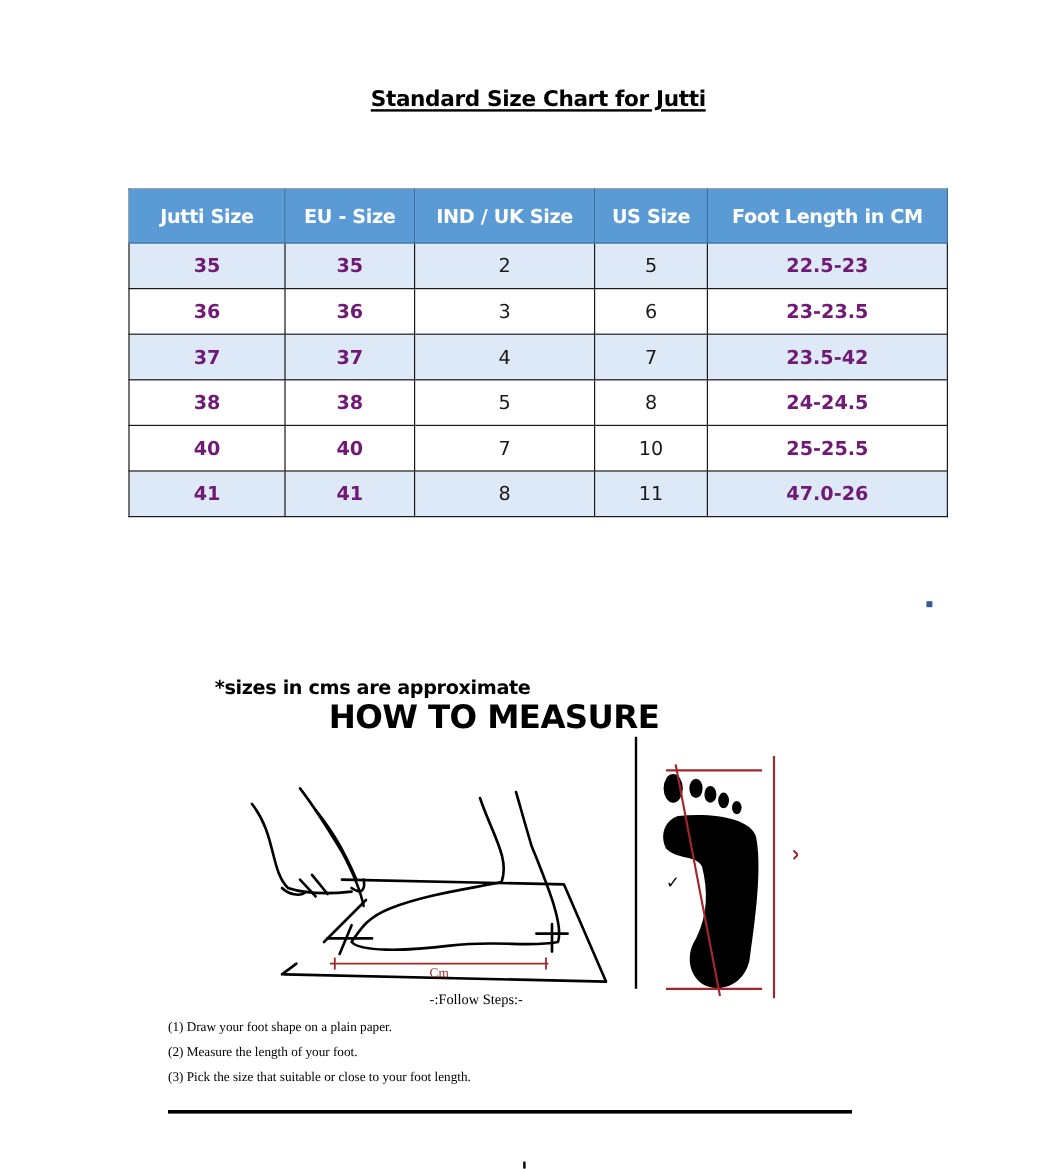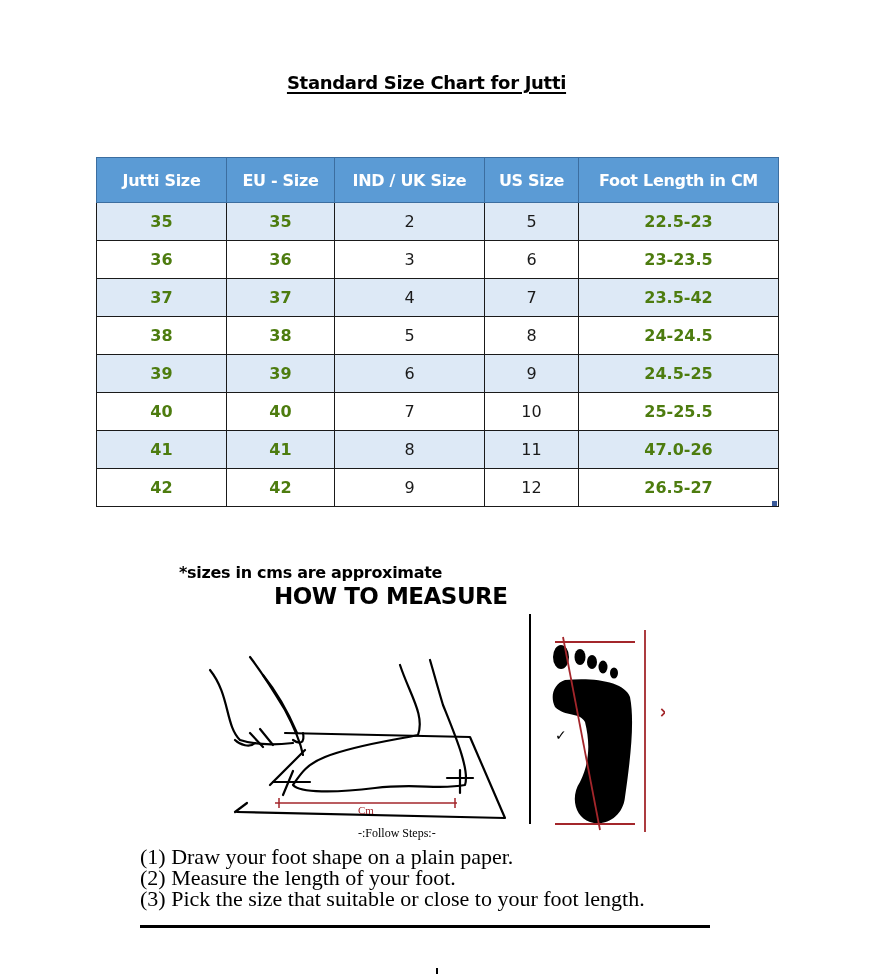--- a/index.html
+++ b/index.html
@@ -2,59 +2,60 @@
 <html><head>
   <meta charset="utf-8">
   <style>
     html, body { margin: 0; padding: 0; background: #ffffff; }
     body { width: 874px; height: 974px; position: relative; overflow: hidden; font-family: "DejaVu Sans", sans-serif; color: #000; }
 
     .title {
       position: absolute; left: 0; top: 72px; width: 853px; text-align: center;
       font-family: "DejaVu Sans", sans-serif; font-weight: bold; font-size: 18px;
       letter-spacing: -0.3px;
+      padding-left: 22px;
     }
     .title span { text-decoration: underline; text-decoration-thickness: 2px; text-underline-offset: 3px; }
 
     table.size-table {
-      position: absolute; left: 96px; top: 157px; width: 682px;
+      position: absolute; left: 107px; top: 157px; width: 682px;
       border-collapse: collapse; table-layout: fixed;
       font-family: "DejaVu Sans", sans-serif;
     }
     table.size-table th, table.size-table td {
       border: 1px solid #1a1a1a; text-align: center; padding: 0; height: 37px;
     }
     table.size-table th {
       background: #5b9bd5; color: #ffffff; font-weight: bold; font-size: 16px; height: 44px;
       border-color: #3c6ea0; letter-spacing: -0.3px;
     }
     table.size-table tr.alt td { background: #dde9f6; }
     table.size-table td { font-size: 16px; }
-    table.size-table td.red { color: #4d7c0f; font-weight: bold; }
+    table.size-table td.red { color: #701a75; font-weight: bold; }
     table.size-table td.plain { color: #1a1a1a; }
     .corner-mark { position: absolute; left: 772px; top: 501px; width: 5px; height: 5px; background: #3a5a9a; }
 
     .approx {
       position: absolute; left: 143px; top: 563px; font-weight: bold; font-size: 16px;
       font-family: "DejaVu Sans", sans-serif; letter-spacing: -0.3px; margin-left: 36px;
     }
     .how {
-      position: absolute; left: 274px; top: 583px; font-weight: bold; font-size: 23px;
+      position: absolute; left: 274px; top: 583px; font-weight: bold; font-size: 27px;
       font-family: "DejaVu Sans", sans-serif; letter-spacing: -0.5px;
     }
 
     .illus-left { position: absolute; left: 175px; top: 615px; }
     .divider-v { position: absolute; left: 529px; top: 614px; width: 2px; height: 210px; background: #000; }
     .illus-right { position: absolute; left: 535px; top: 622px; }
 
     .follow {
       position: absolute; left: 358px; top: 826px; font-family: "Liberation Serif", serif; font-size: 12px;
     }
     .steps {
-      position: absolute; left: 140px; top: 846px; font-family: "Liberation Serif", serif; font-size: 22px; line-height: 21px;
+      position: absolute; left: 140px; top: 846px; font-family: "Liberation Serif", serif; font-size: 11px; line-height: 21px;
     }
     .steps div { white-space: nowrap; }
     .hr {
       position: absolute; left: 140px; top: 925px; width: 570px; height: 3px; background: #000;
     }
     .tick-mark { position: absolute; left: 436px; top: 968px; width: 2px; height: 6px; background: #000; }
   </style>
 </head>
 <body>
 
@@ -99,47 +100,33 @@
       <td class="plain">7</td>
       <td class="red">23.5-42</td>
     </tr>
     <tr>
       <td class="red">38</td>
       <td class="red">38</td>
       <td class="plain">5</td>
       <td class="plain">8</td>
       <td class="red">24-24.5</td>
     </tr>
-    <tr class="alt">
-      <td class="red">39</td>
-      <td class="red">39</td>
-      <td class="plain">6</td>
-      <td class="plain">9</td>
-      <td class="red">24.5-25</td>
-    </tr>
     <tr>
       <td class="red">40</td>
       <td class="red">40</td>
       <td class="plain">7</td>
       <td class="plain">10</td>
       <td class="red">25-25.5</td>
     </tr>
     <tr class="alt">
       <td class="red">41</td>
       <td class="red">41</td>
       <td class="plain">8</td>
       <td class="plain">11</td>
       <td class="red">47.0-26</td>
-    </tr>
-    <tr>
-      <td class="red">42</td>
-      <td class="red">42</td>
-      <td class="plain">9</td>
-      <td class="plain">12</td>
-      <td class="red">26.5-27</td>
     </tr>
   </tbody>
 </table>
 <div class="corner-mark"></div>
 
 <div class="approx">*sizes in cms are approximate</div>
 <div class="how">HOW TO MEASURE</div>
 
 <svg class="illus-left" width="350" height="215" viewBox="0 0 350 215">
   <g fill="none" stroke="#000" stroke-width="2.2" stroke-linecap="round" stroke-linejoin="round">

